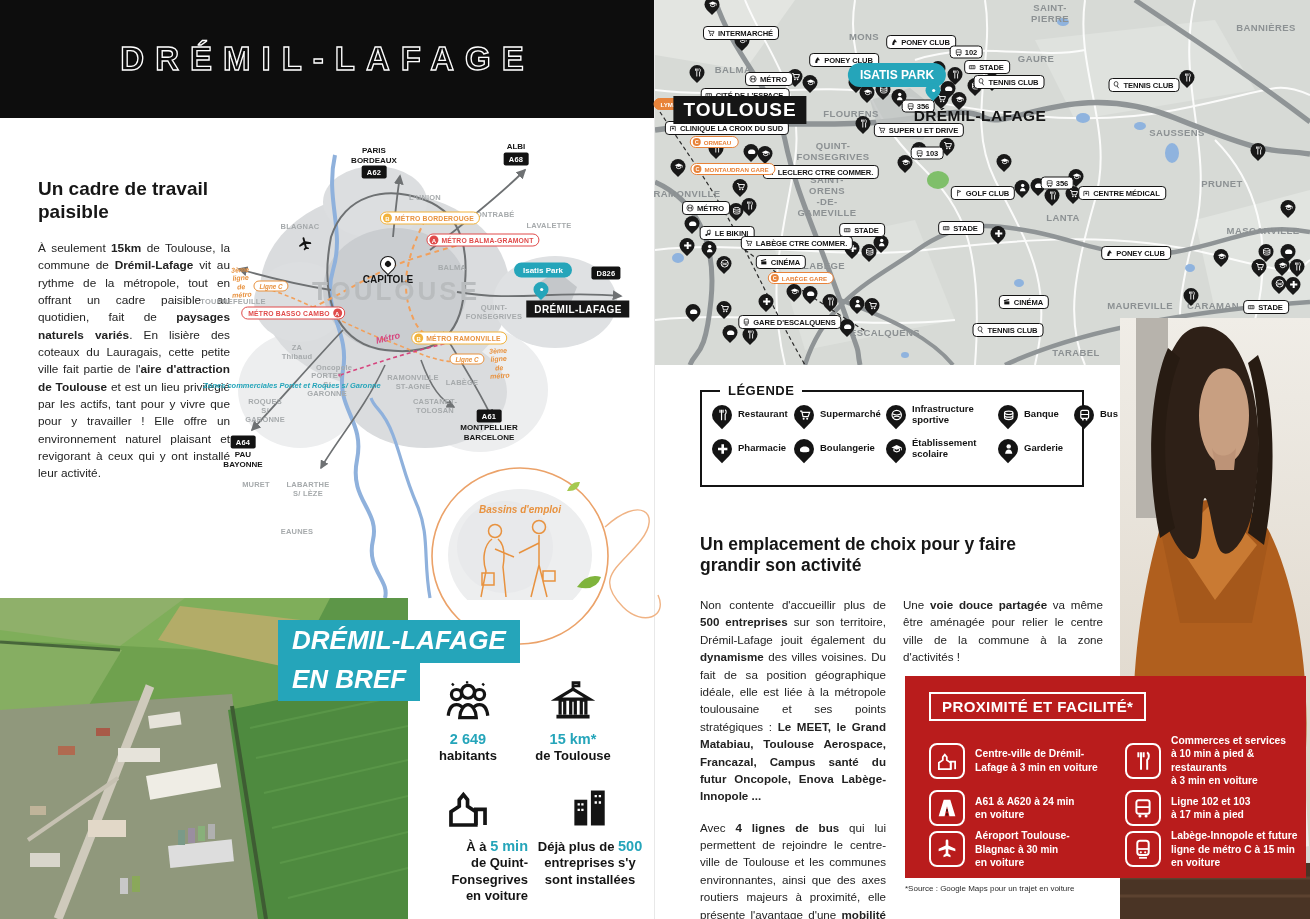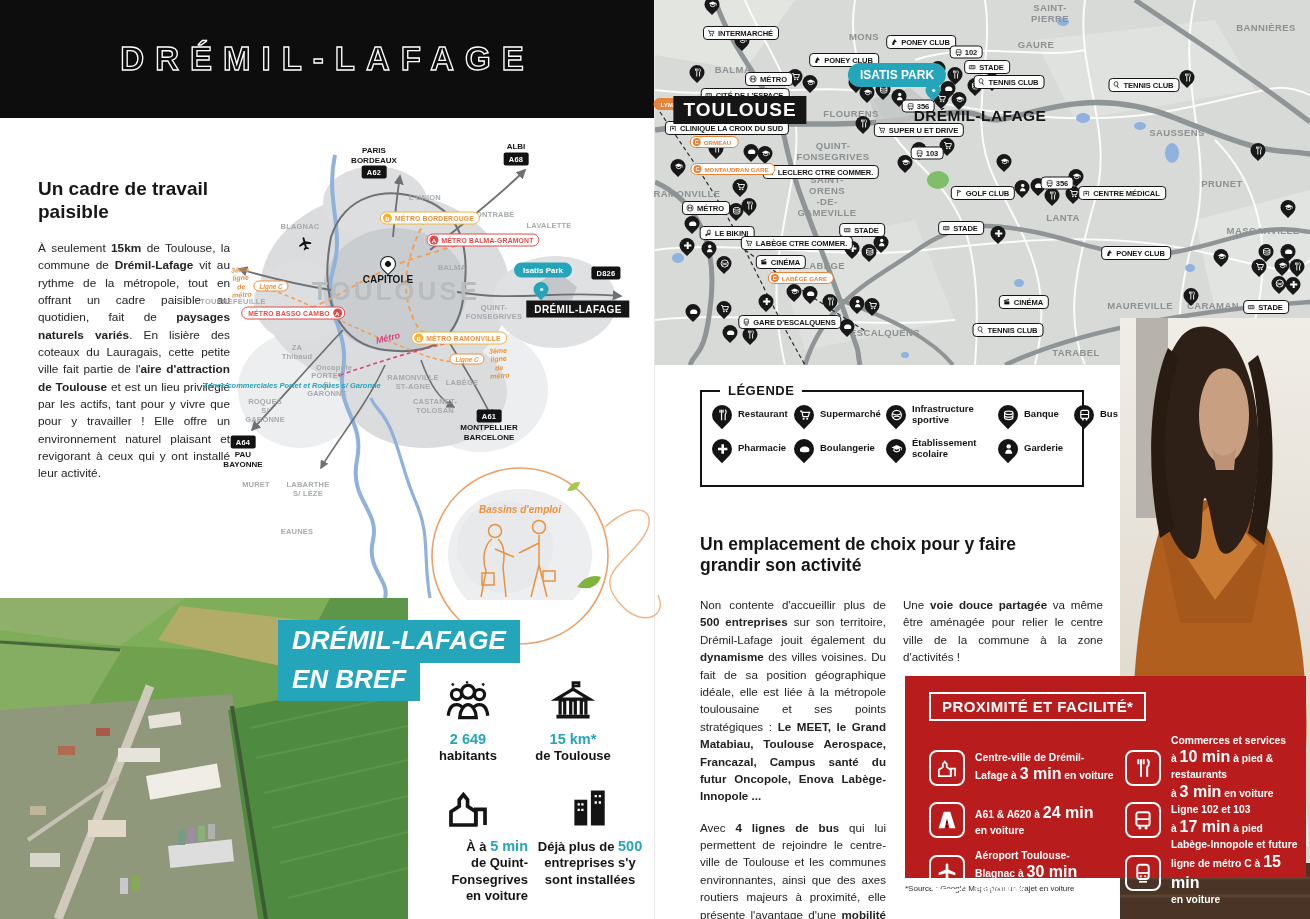--- a/index.html
+++ b/index.html
@@ -77,21 +77,21 @@
   #col2{left:903px;top:596px;width:200px;}
 
   
   #prox{left:905px;top:676px;width:401px;height:202px;background:#b91c1c;z-index:5;}
   #prox .ttl{position:absolute;left:24px;top:16px;border:2px solid #fff;color:#fff;font-size:15px;font-weight:800;padding:4px 11px;letter-spacing:.4px;}
   #prox .grid{position:absolute;left:24px;top:58px;display:grid;grid-auto-flow:column;grid-template-rows:repeat(3,1fr);grid-template-columns:196px 186px;height:136px;}
   .prox-item{display:flex;align-items:center;gap:10px;}
   .prox-ic{width:32px;height:32px;border:2px solid #fff;border-radius:8px;flex:none;position:relative;}
   .prox-ic svg{position:absolute;inset:5px;color:#fff;}
   .prox-tx{color:#fff;font-size:10.3px;font-weight:700;line-height:1.3;}
-  .prox-tx .b{font-size:16px;margin-top:14px;}
+  .prox-tx .b{font-size:10px;margin-top:14px;}
   #src{left:905px;top:884px;font-size:8px;color:#2b2b2b;font-weight:500;}
 
   
   .bref{background:#25A5BA;color:#fff;font-style:italic;font-weight:700;z-index:3;}
   #bref1{left:278px;top:620px;font-size:26px;padding:5px 14px 7px;}
   #bref2{left:278px;top:662px;font-size:26px;padding:2px 14px 6px;}
   .stat{text-align:center;z-index:3;}
   .stat .ic{height:46px;color:#141414;margin-bottom:6px;}
   .stat .ic svg{height:46px;width:56px;}
   .stat .tx{font-size:13px;font-weight:800;color:#141414;line-height:1.25;}
@@ -482,21 +482,21 @@
         <ellipse cx="250" cy="355" rx="4" ry="3"></ellipse>
     </g>
     <ellipse cx="283" cy="180" rx="11" ry="9" fill="#7FBF6A"></ellipse>
     <polygon points="215,100 255,88 285,112 268,140 225,135" fill="#C3C7C6" opacity=".85"></polygon>
   </svg>
 
   <div class="abs">
       <div class="abs ctr town2 pre" style="left: 1050px; top: 13px; white-space: pre-line;"><span>SAINT-PIERRE</span></div>
       <div class="abs ctr town2 pre" style="left: 1266px; top: 27px; white-space: pre-line;"><span>BANNIÈRES</span></div>
       <div class="abs ctr town2 pre" style="left: 864px; top: 36px; white-space: pre-line;"><span>MONS</span></div>
-      <div class="abs ctr town2 pre" style="left: 1036px; top: 44px; white-space: pre-line;"><span>GAURE</span></div>
+      <div class="abs ctr town2 pre" style="left: 1036px; top: 58px; white-space: pre-line;"><span>GAURE</span></div>
       <div class="abs ctr town2 pre" style="left: 733px; top: 69px; white-space: pre-line;"><span>BALMA</span></div>
       <div class="abs ctr town2 pre" style="left: 851px; top: 113px; white-space: pre-line;"><span>FLOURENS</span></div>
       <div class="abs ctr town2 pre" style="left: 833px; top: 151px; white-space: pre-line;"><span>QUINT-FONSEGRIVES</span></div>
       <div class="abs ctr town2 pre" style="left: 827px; top: 196px; white-space: pre-line;"><span>SAINT-ORENS
 -DE-GAMEVILLE</span></div>
       <div class="abs ctr town2 pre" style="left: 687px; top: 193px; white-space: pre-line;"><span>RAMONVILLE</span></div>
       <div class="abs ctr town2 pre" style="left: 1177px; top: 132px; white-space: pre-line;"><span>SAUSSENS</span></div>
       <div class="abs ctr town2 pre" style="left: 1222px; top: 183px; white-space: pre-line;"><span>PRUNET</span></div>
       <div class="abs ctr town2 pre" style="left: 1063px; top: 217px; white-space: pre-line;"><span>LANTA</span></div>
       <div class="abs ctr town2 pre" style="left: 1263px; top: 230px; white-space: pre-line;"><span>MASCARVILLE</span></div>

